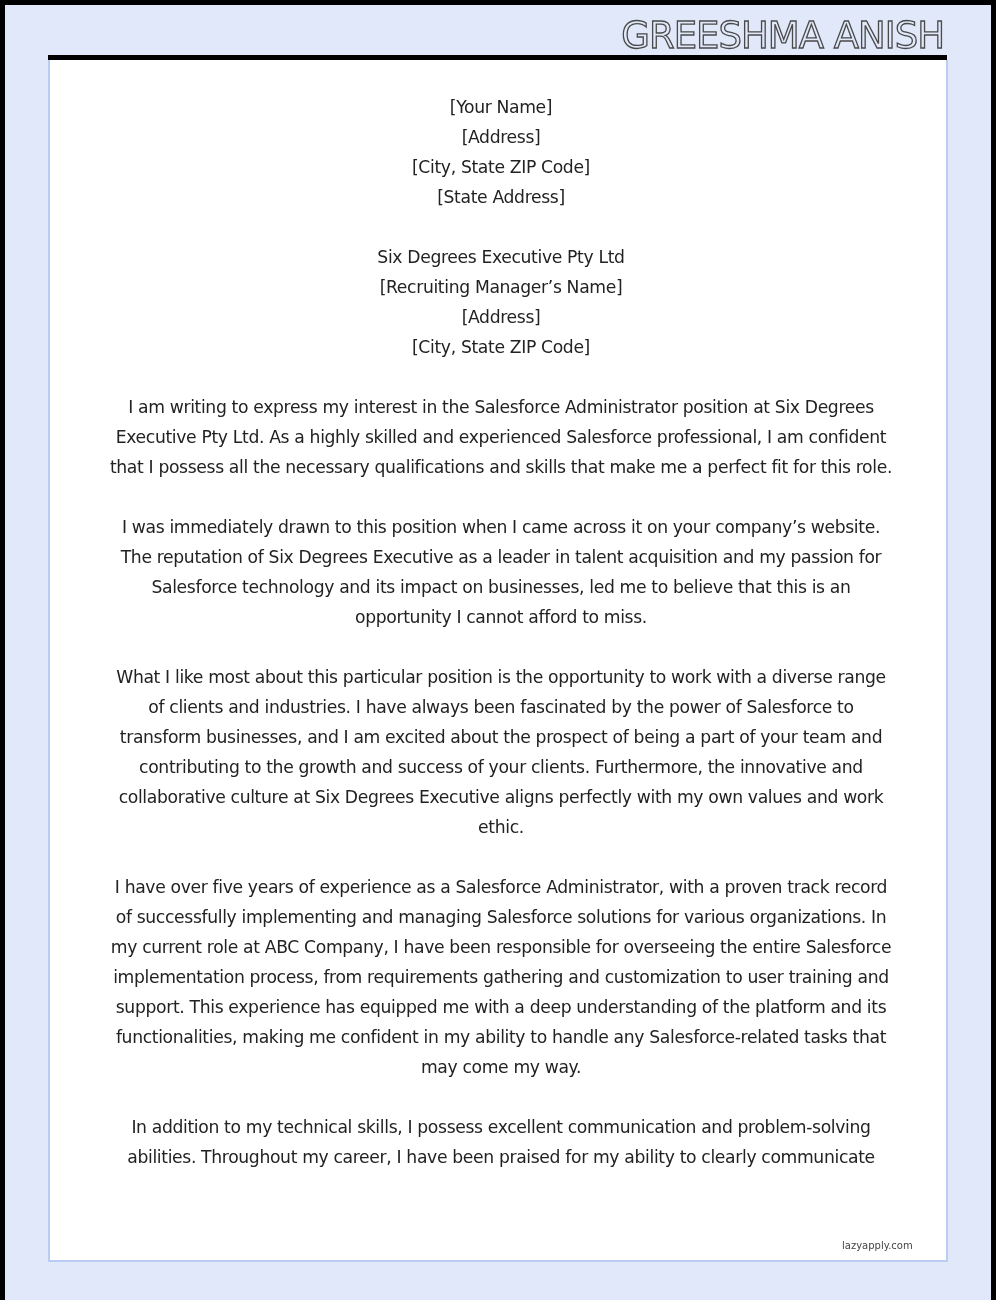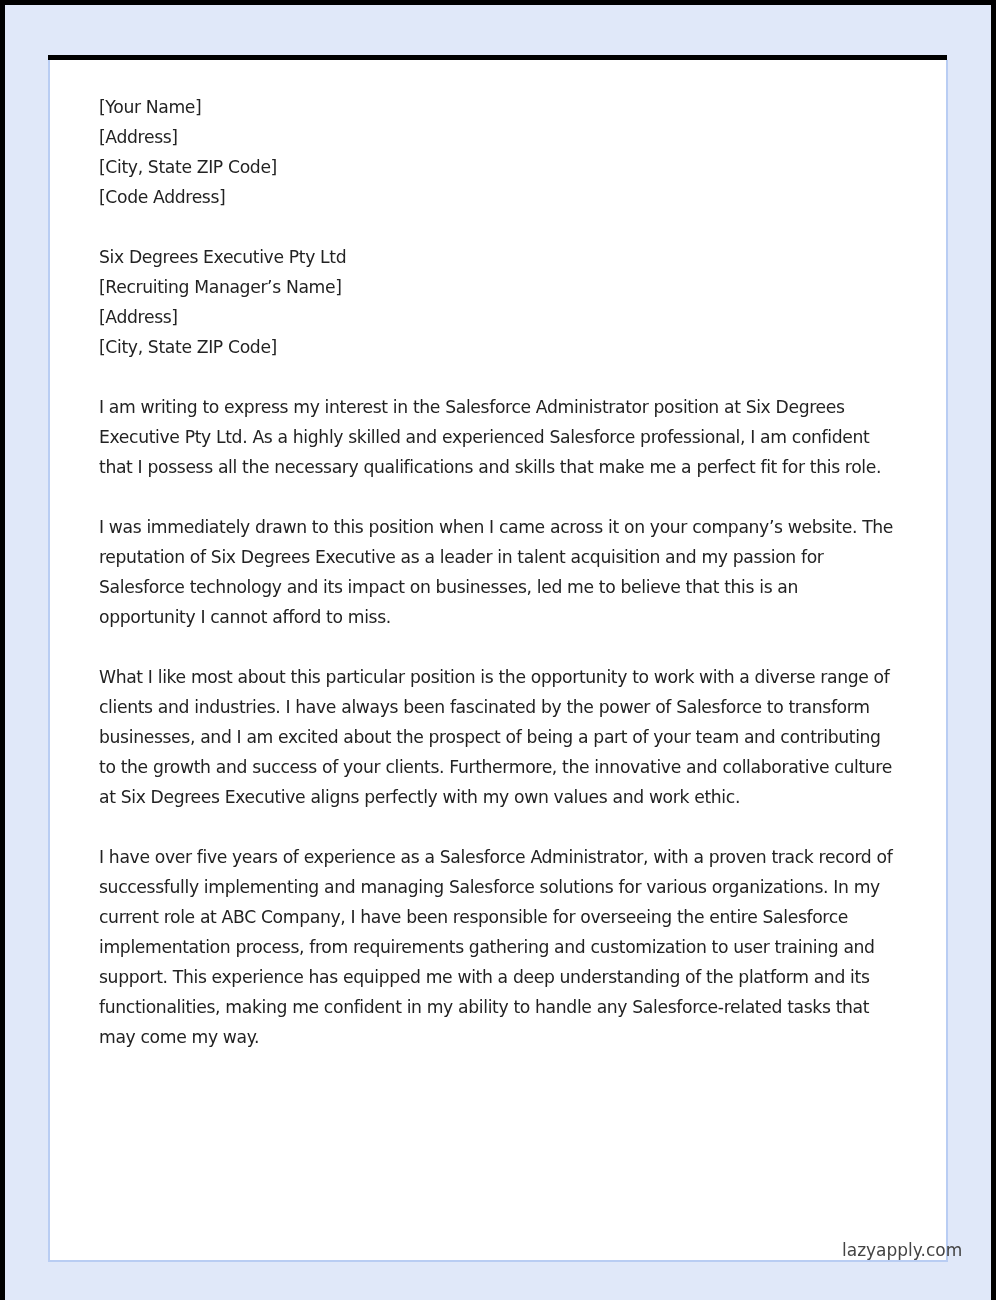--- a/index.html
+++ b/index.html
@@ -29,47 +29,49 @@
     position: absolute; left: 43px; top: 55px; width: 896px; height: 1200px;
     background: #fff;
     border-left: 2px solid #b9cdf3; border-right: 2px solid #b9cdf3; border-bottom: 2px solid #b9cdf3;
   }
   .content {
     position: absolute; left: 95px; top: 92px; width: 800px;
     font-family: "DejaVu Sans", sans-serif;
     font-size: 17.2px; line-height: 30px; color: #222;
     letter-spacing: -0.35px;
   }
-  .content p { margin: 0 0 30px 4px; }
+  .content p { margin: 0 0 30px 12px; text-align: center; }
   .content .line { display: block; }
   .watermark {
     position: absolute; left: 842px; top: 1240px;
-    font-family: "DejaVu Sans", sans-serif; font-size: 17px; color: #444;
+    font-family: "DejaVu Sans", sans-serif; font-size: 10px; color: #444;
   }
 </style>
 </head>
 <body>
 
 <div class="frame">
+  <div class="title">GREESHMA ANISH</div>
   <div class="topbar"></div>
   <div class="page"></div>
 </div>
 
 <div class="content">
   <p>
     <span class="line">[Your Name]</span>
     <span class="line">[Address]</span>
     <span class="line">[City, State ZIP Code]</span>
-    <span class="line">[Code Address]</span>
+    <span class="line">[State Address]</span>
   </p>
   <p>
     <span class="line">Six Degrees Executive Pty Ltd</span>
     <span class="line">[Recruiting Manager’s Name]</span>
     <span class="line">[Address]</span>
     <span class="line">[City, State ZIP Code]</span>
   </p>
   <p>I am writing to express my interest in the Salesforce Administrator position at Six Degrees Executive Pty Ltd. As a highly skilled and experienced Salesforce professional, I am confident that I possess all the necessary qualifications and skills that make me a perfect fit for this role.</p>
   <p>I was immediately drawn to this position when I came across it on your company’s website. The reputation of Six Degrees Executive as a leader in talent acquisition and my passion for Salesforce technology and its impact on businesses, led me to believe that this is an opportunity I cannot afford to miss.</p>
   <p>What I like most about this particular position is the opportunity to work with a diverse range of clients and industries. I have always been fascinated by the power of Salesforce to transform businesses, and I am excited about the prospect of being a part of your team and contributing to the growth and success of your clients. Furthermore, the innovative and collaborative culture at Six Degrees Executive aligns perfectly with my own values and work ethic.</p>
   <p>I have over five years of experience as a Salesforce Administrator, with a proven track record of successfully implementing and managing Salesforce solutions for various organizations. In my current role at ABC Company, I have been responsible for overseeing the entire Salesforce implementation process, from requirements gathering and customization to user training and support. This experience has equipped me with a deep understanding of the platform and its functionalities, making me confident in my ability to handle any Salesforce-related tasks that may come my way.</p>
+  <p>In addition to my technical skills, I possess excellent communication and problem-solving abilities. Throughout my career, I have been praised for my ability to clearly communicate</p>
 </div>
 
 <div class="watermark">lazyapply.com</div>
 
 </body></html>

